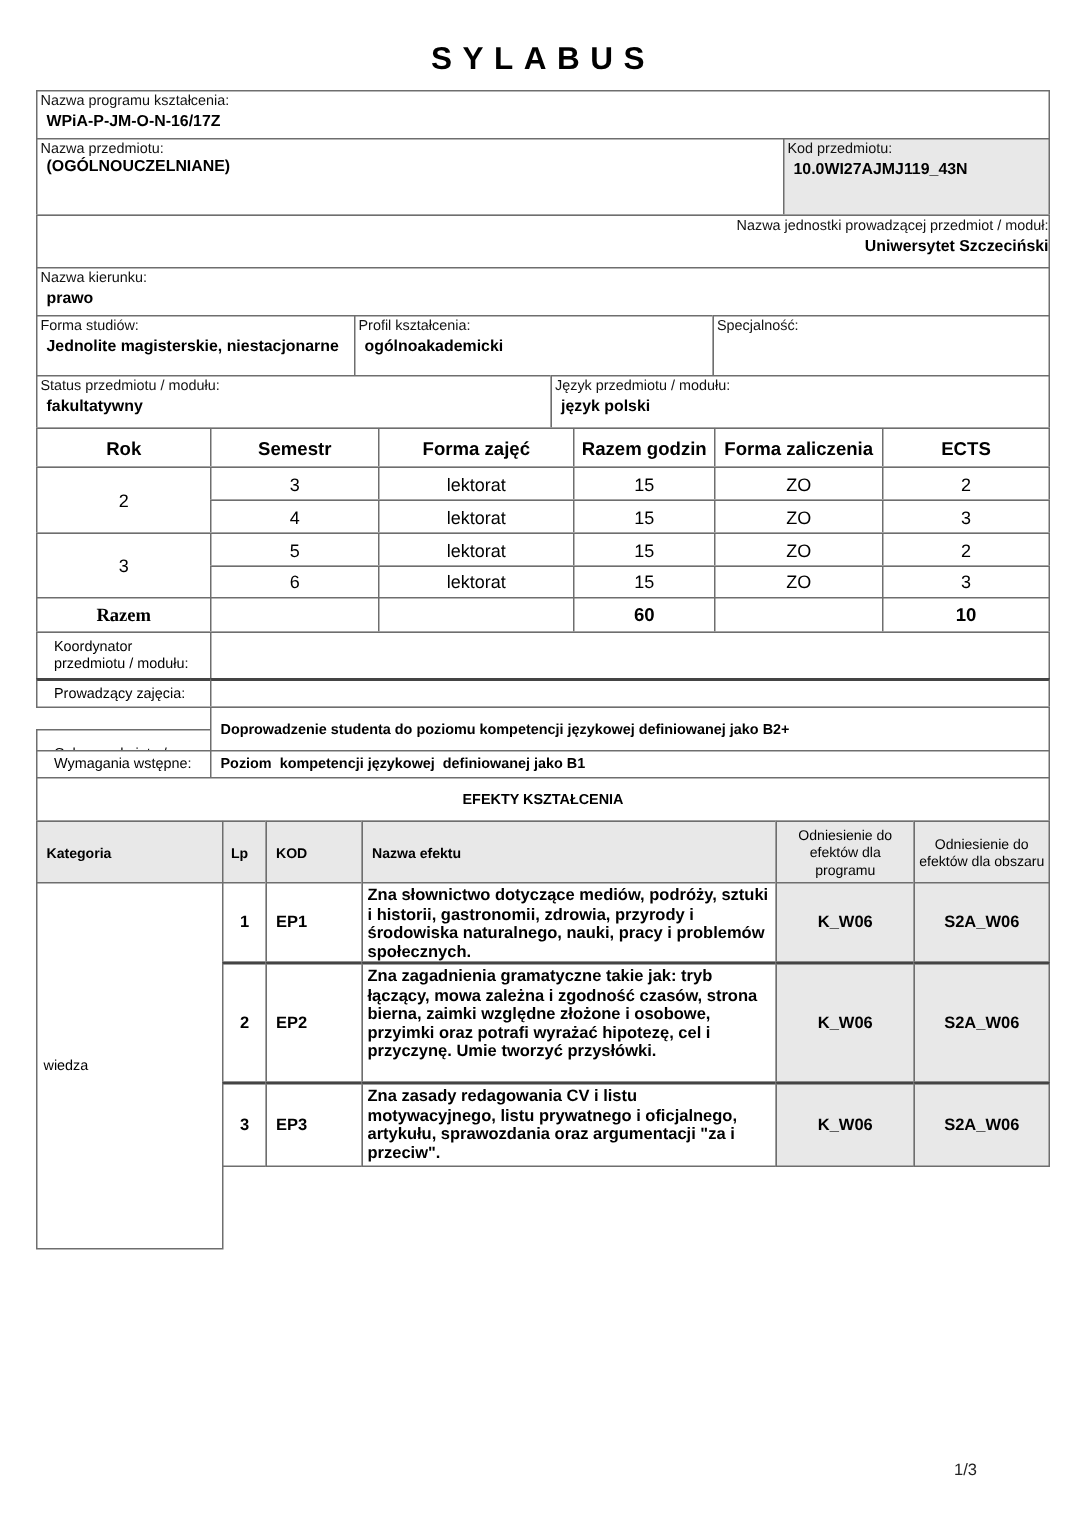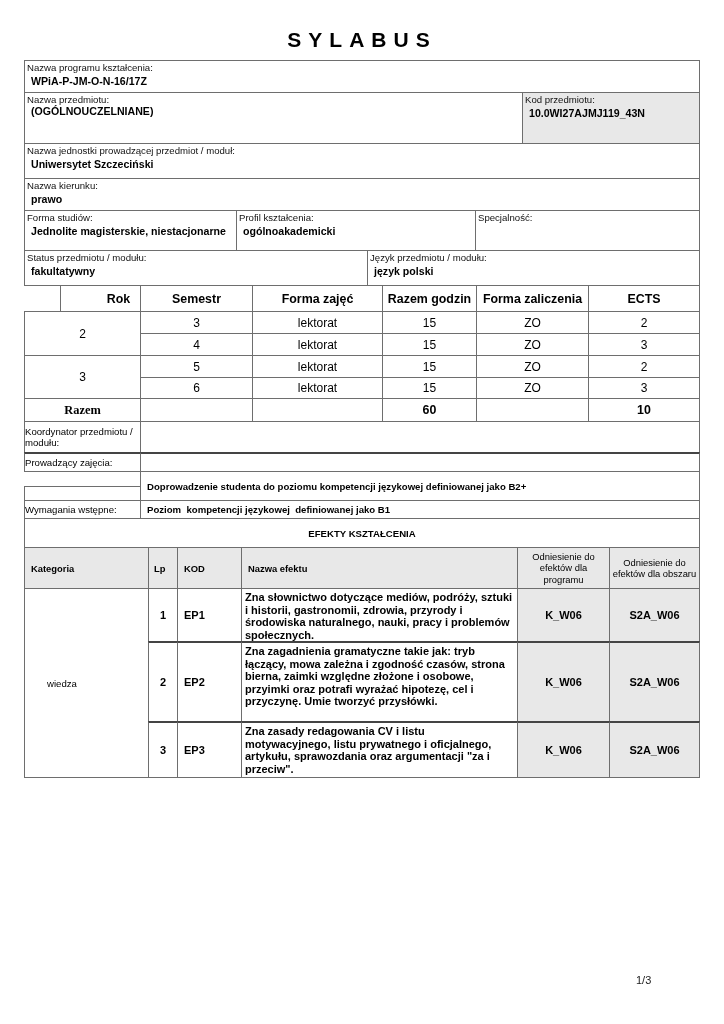--- a/index.html
+++ b/index.html
@@ -9,21 +9,21 @@
   .title { left:0; width:724px; top:28px; text-align:center; font-size:21px;
            font-weight:bold; letter-spacing:7px; }
   .cell { position:absolute; box-sizing:border-box; border:1px solid #6e6e6e; background:#fff; overflow:hidden; }
   .lbl { font-size:9.6px; color:#111; padding:1px 0 0 2px; line-height:11px; }
   .val { font-size:10.6px; font-weight:bold; padding:2px 0 0 6px; line-height:12px; }
   .gray { background:#e8e8e8; }
   .center { display:flex; align-items:center; justify-content:center; text-align:center; }
   .sched { font-size:12px; }
   .sched.hdr { font-weight:bold; font-size:12.4px; }
   .bold { font-weight:bold; }
-  .sidelbl { font-size:9.6px; padding:2px 0; line-height:11.5px; display:flex; align-items:center; }
+  .sidelbl { font-size:9.6px; padding:2px 11px; line-height:11.5px; display:flex; align-items:center; }
   .sideval { font-size:9.6px; font-weight:bold; padding:0 6px; display:flex; align-items:center; }
   .eh { font-size:9.4px; font-weight:bold; display:flex; align-items:center; padding-left:6px; }
   .eh.c { justify-content:center; padding-left:0; text-align:center; font-weight:normal; line-height:11.5px; }
   .desc { font-size:11px; font-weight:bold; line-height:12.6px; padding:2px 4px 0 3px; }
   .ref { font-size:11px; font-weight:bold; }
   .thick-top { border-top:2px solid #444; }
   .pageno { left:636px; top:974px; font-size:11px; color:#222; }
 </style>
 </head>
 <body>
@@ -37,21 +37,21 @@
 
 <div class="cell" style="left:24px;top:92px;width:499px;height:52px;">
   <div class="lbl">Nazwa przedmiotu:</div>
   <div class="val" style="padding-top:0">(OGÓLNOUCZELNIANE)</div>
 </div>
 <div class="cell gray" style="left:522px;top:92px;width:178px;height:52px;">
   <div class="lbl">Kod przedmiotu:</div>
   <div class="val">10.0WI27AJMJ119_43N</div>
 </div>
 
-<div class="cell" style="left:24px;top:143px;width:676px;height:54px;">
+<div class="cell" style="left:24px;top:143px;width:676px;height:54px;text-align:right;">
   <div class="lbl">Nazwa jednostki prowadzącej przedmiot / moduł:</div>
   <div class="val">Uniwersytet Szczeciński</div>
 </div>
 
 <div class="cell" style="left:24px;top:178px;width:676px;height:33px;">
   <div class="lbl">Nazwa kierunku:</div>
   <div class="val">prawo</div>
 </div>
 
 <div class="cell" style="left:24px;top:210px;width:213px;height:41px;">
@@ -69,21 +69,21 @@
 
 <div class="cell" style="left:24px;top:250px;width:344px;height:36px;">
   <div class="lbl">Status przedmiotu / modułu:</div>
   <div class="val">fakultatywny</div>
 </div>
 <div class="cell" style="left:367px;top:250px;width:333px;height:36px;">
   <div class="lbl">Język przedmiotu / modułu:</div>
   <div class="val">język polski</div>
 </div>
 
-<div class="cell center sched hdr" style="left:24px;top:285px;width:117px;height:27px;margin-left:36px;">Rok</div>
+<div class="cell center sched hdr" style="left:24px;top:285px;width:117px;height:27px;">Rok</div>
 <div class="cell center sched hdr" style="left:140px;top:285px;width:113px;height:27px;">Semestr</div>
 <div class="cell center sched hdr" style="left:252px;top:285px;width:131px;height:27px;">Forma zajęć</div>
 <div class="cell center sched hdr" style="left:382px;top:285px;width:95px;height:27px;">Razem godzin</div>
 <div class="cell center sched hdr" style="left:476px;top:285px;width:113px;height:27px;">Forma zaliczenia</div>
 <div class="cell center sched hdr" style="left:588px;top:285px;width:112px;height:27px;">ECTS</div>
 
 <div class="cell center sched" style="left:24px;top:311px;width:117px;height:45px;">2</div>
 <div class="cell center sched" style="left:140px;top:311px;width:113px;height:23px;">3</div>
 <div class="cell center sched" style="left:252px;top:311px;width:131px;height:23px;">lektorat</div>
 <div class="cell center sched" style="left:382px;top:311px;width:95px;height:23px;">15</div>
@@ -130,21 +130,21 @@
 
 <div class="cell center" style="left:24px;top:518px;width:676px;height:30px;font-size:9.6px;font-weight:bold;">EFEKTY KSZTAŁCENIA</div>
 
 <div class="cell gray eh" style="left:24px;top:547px;width:125px;height:42px;">Kategoria</div>
 <div class="cell gray eh" style="left:148px;top:547px;width:30px;height:42px;padding-left:5px;">Lp</div>
 <div class="cell gray eh" style="left:177px;top:547px;width:65px;height:42px;">KOD</div>
 <div class="cell gray eh" style="left:241px;top:547px;width:277px;height:42px;">Nazwa efektu</div>
 <div class="cell gray eh c" style="left:517px;top:547px;width:93px;height:42px;padding:0 8px;">Odniesienie do efektów dla programu</div>
 <div class="cell gray eh c" style="left:609px;top:547px;width:91px;height:42px;padding:0 2px;">Odniesienie do efektów dla obszaru</div>
 
-<div class="cell" style="left:24px;top:588px;width:125px;height:190px;display:flex;align-items:center;padding-left:22px;font-size:9.6px;">wiedza</div>
+<div class="cell" style="left:24px;top:588px;width:125px;height:245px;display:flex;align-items:center;padding-left:4px;font-size:9.6px;">wiedza</div>
 
 <div class="cell center bold" style="left:148px;top:588px;width:30px;height:54px;font-size:11px;">1</div>
 <div class="cell bold" style="left:177px;top:588px;width:65px;height:54px;font-size:11px;display:flex;align-items:center;padding-left:6px;">EP1</div>
 <div class="cell desc" style="left:241px;top:588px;width:277px;height:54px;">Zna słownictwo dotyczące mediów, podróży, sztuki i historii, gastronomii, zdrowia, przyrody i środowiska naturalnego, nauki, pracy i problemów społecznych.</div>
 <div class="cell gray center ref" style="left:517px;top:588px;width:93px;height:54px;">K_W06</div>
 <div class="cell gray center ref" style="left:609px;top:588px;width:91px;height:54px;">S2A_W06</div>
 
 <div class="cell center bold thick-top" style="left:148px;top:641px;width:30px;height:81px;font-size:11px;">2</div>
 <div class="cell bold thick-top" style="left:177px;top:641px;width:65px;height:81px;font-size:11px;display:flex;align-items:center;padding-left:6px;">EP2</div>
 <div class="cell desc thick-top" style="left:241px;top:641px;width:277px;height:81px;">Zna zagadnienia gramatyczne takie jak: tryb łączący, mowa zależna i zgodność czasów, strona bierna, zaimki względne złożone i osobowe, przyimki oraz potrafi wyrażać hipotezę, cel i przyczynę. Umie tworzyć przysłówki.</div>

